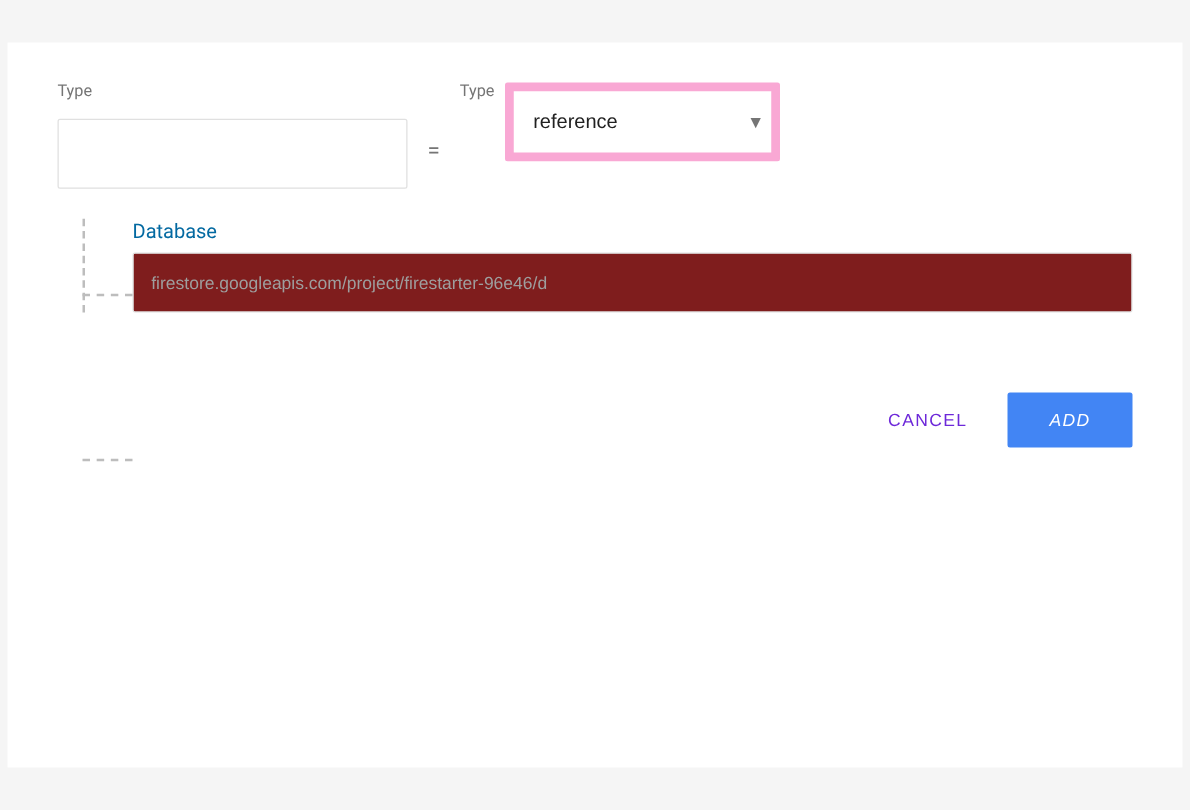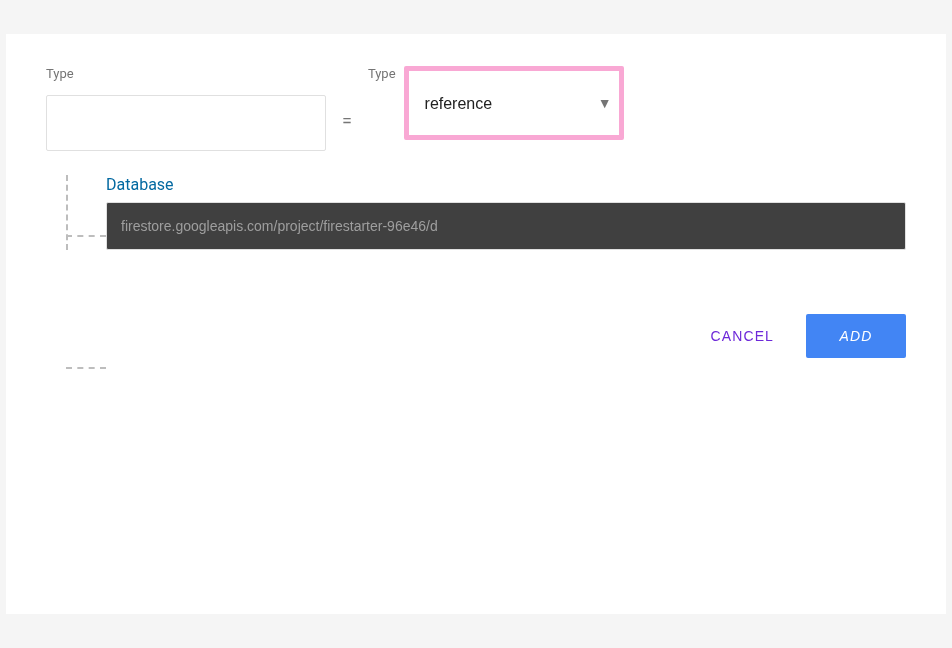--- a/index.html
+++ b/index.html
@@ -71,22 +71,22 @@
       gap: 8px;
     }
 
     .type-select-wrapper {
       position: relative;
       width: 220px;
     }
 
     .type-select {
       width: 220px;
-      height: 74px;
-      border: 5px solid #f9a8d4;
+      height: 63px;
+      border: 7px solid #f9a8d4;
       border-radius: 2px;
       background: #fff;
       padding: 8px 40px 8px 16px;
       font-size: 16px;
       color: #212121;
       appearance: none;
       -webkit-appearance: none;
       cursor: pointer;
       outline: none;
     }
@@ -140,21 +140,21 @@
       font-size: 16px;
       color: #0369a1;
       margin-bottom: 8px;
     }
 
     .sub-input {
       width: 100%;
       height: 48px;
       border: 1px solid #e0e0e0;
       border-radius: 2px;
-      background: #404040;
+      background: #7f1d1d;
       padding: 8px 14px;
       font-size: 14px;
       color: #9e9e9e;
       outline: none;
     }
 
     .sub-input.has-value {
       color: #9e9e9e;
     }
 

